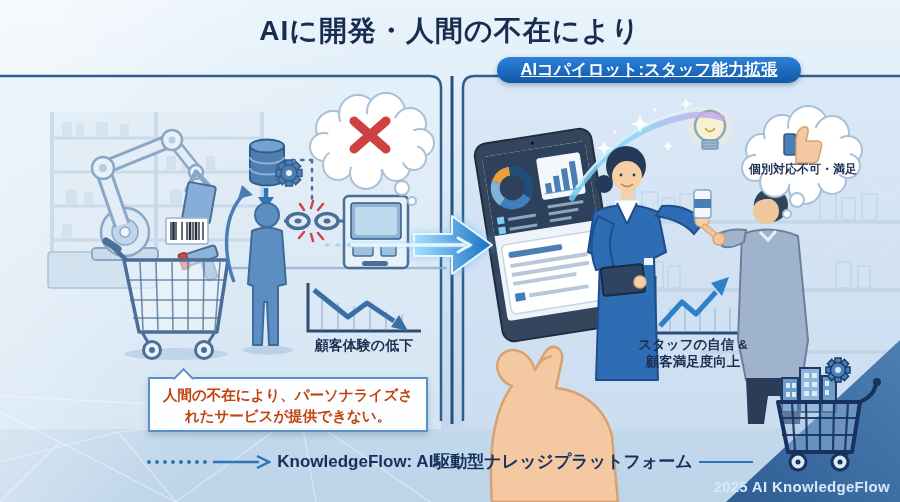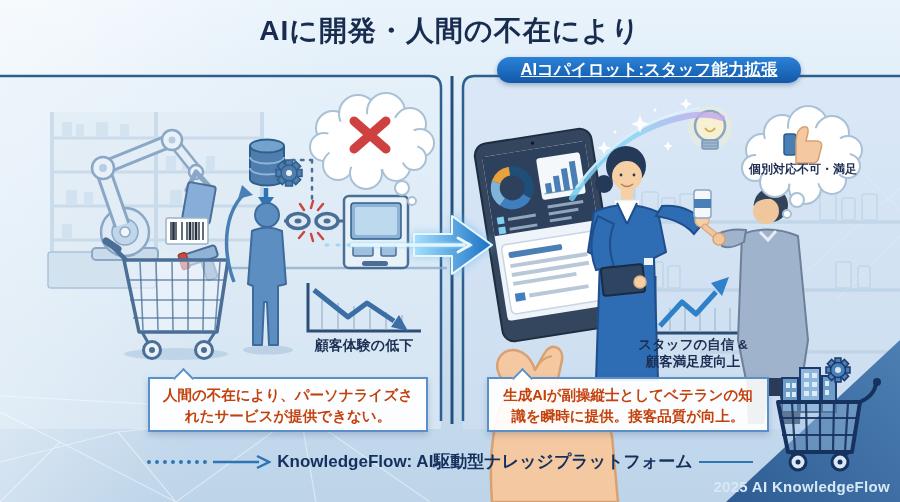--- a/index.html
+++ b/index.html
@@ -439,21 +439,20 @@
 
   <div class="bubble-text bt-right">個別対応不可・満足</div>
 
   <div class="chart-label cl-left">顧客体験の低下</div>
   <div class="chart-label cl-right">
     <div>スタッフの自信 &amp;</div>
     <div>顧客満足度向上</div>
   </div>
 
   <div class="caption cap-left">人間の不在により、パーソナライズされたサービスが提供できない。</div>
-  <div class="caption cap-right">生成AIが副操縦士としてベテランの知識を瞬時に提供。接客品質が向上。</div>
 
   <div class="footer">
     <div class="dots"></div>
     <svg width="58" height="16">
       <path d="M0 8 H46" stroke="#2e75b6" stroke-width="2.5"></path>
       <path d="M44 2 L56 8 L44 14" fill="none" stroke="#2e75b6" stroke-width="2.5"></path>
     </svg>
     <div class="tagline">KnowledgeFlow: AI駆動型ナレッジプラットフォーム</div>
     <div class="hline"></div>
   </div>

